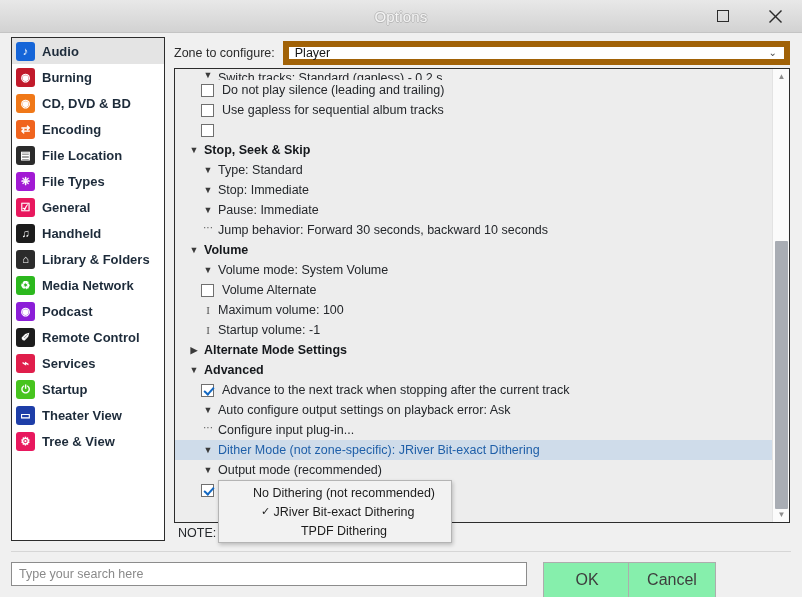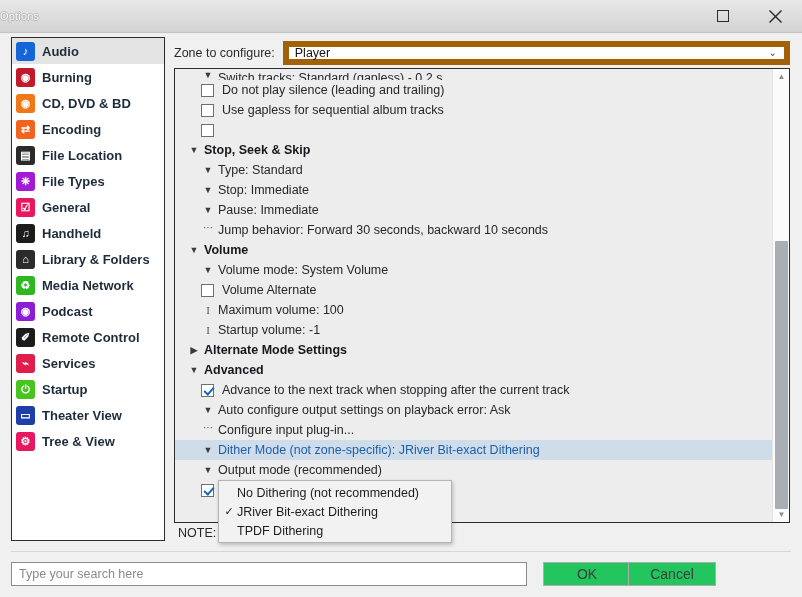--- a/index.html
+++ b/index.html
@@ -17,22 +17,22 @@
   }
 
   
   .titlebar {
     position: absolute; left: 0; top: 0; width: 802px; height: 33px;
     background: linear-gradient(to bottom, #e8e8e8 0%, #dcdcdc 55%, #d2d2d2 100%);
     border-bottom: 1px solid #c4c4c4;
   }
   .title-text {
     position: absolute; left: 0; top: 0; width: 802px; height: 33px;
-    line-height: 33px; 
-    font-size: 11px; color: #f4f4f4;
+    line-height: 33px; text-align: center;
+    font-size: 15px; color: #f4f4f4;
     text-shadow: 0 1px 0 #b8b8b8, 0 -1px 0 #bdbdbd, 1px 0 0 #bfbfbf, -1px 0 0 #bfbfbf;
     letter-spacing: .2px;
     pointer-events: none;
   }
   .win-btn {
     position: absolute; top: 0; width: 46px; height: 32px;
     display: flex; align-items: center; justify-content: center;
     color: #2a2a2a;
   }
   .win-max { right: 56px; }
@@ -167,21 +167,21 @@
     position: absolute; left: 218px; top: 480px; width: 234px;
     background: #f2f2f2;
     border: 1px solid #b4b4b4;
     box-shadow: 1px 2px 4px rgba(0,0,0,.22);
     padding: 2px 0;
     z-index: 40;
   }
   .popup-item {
     height: 19px; display: flex; align-items: center;
     font-size: 12.5px; color: #1c1c1c;
-    padding-left: 4px; white-space: nowrap;
+    padding-left: 4px; white-space: nowrap; justify-content: center;
   }
   .popup-check {
     flex: 0 0 12px; width: 12px; text-align: center;
     font-size: 11px; color: #1c1c1c;
   }
   .popup-label { margin-left: 2px; }
 
   
   .bottom-sep {
     position: absolute; left: 11px; top: 551px; width: 780px; height: 1px;
@@ -189,23 +189,23 @@
   }
   .search-input {
     position: absolute; left: 11px; top: 562px; width: 516px; height: 24px;
     background: #fff; border: 1px solid #8c8c8c;
     font-size: 12.5px; color: #8a8a8a;
     padding: 0 7px;
     font-family: "Liberation Sans", sans-serif;
   }
   .search-input::placeholder { color: #8a8a8a; opacity: 1; }
   .dlg-btn {
-    position: absolute; top: 562px; height: 24px; width: 88px;
-    background: #22c55e; border: 1px solid #adadad;
-    font-size: 14px; color: #3d3d3d;
+    position: absolute; top: 562px; height: 36px; width: 88px;
+    background: #86efac; border: 1px solid #adadad;
+    font-size: 16px; color: #3d3d3d;
     display: flex; align-items: center; justify-content: center;
     font-family: "Liberation Sans", sans-serif;
   }
   .btn-ok { left: 543px; }
   .btn-cancel { left: 628px; }
   .btn-help { left: 713px; }
 </style>
 </head>
 <body>
 

